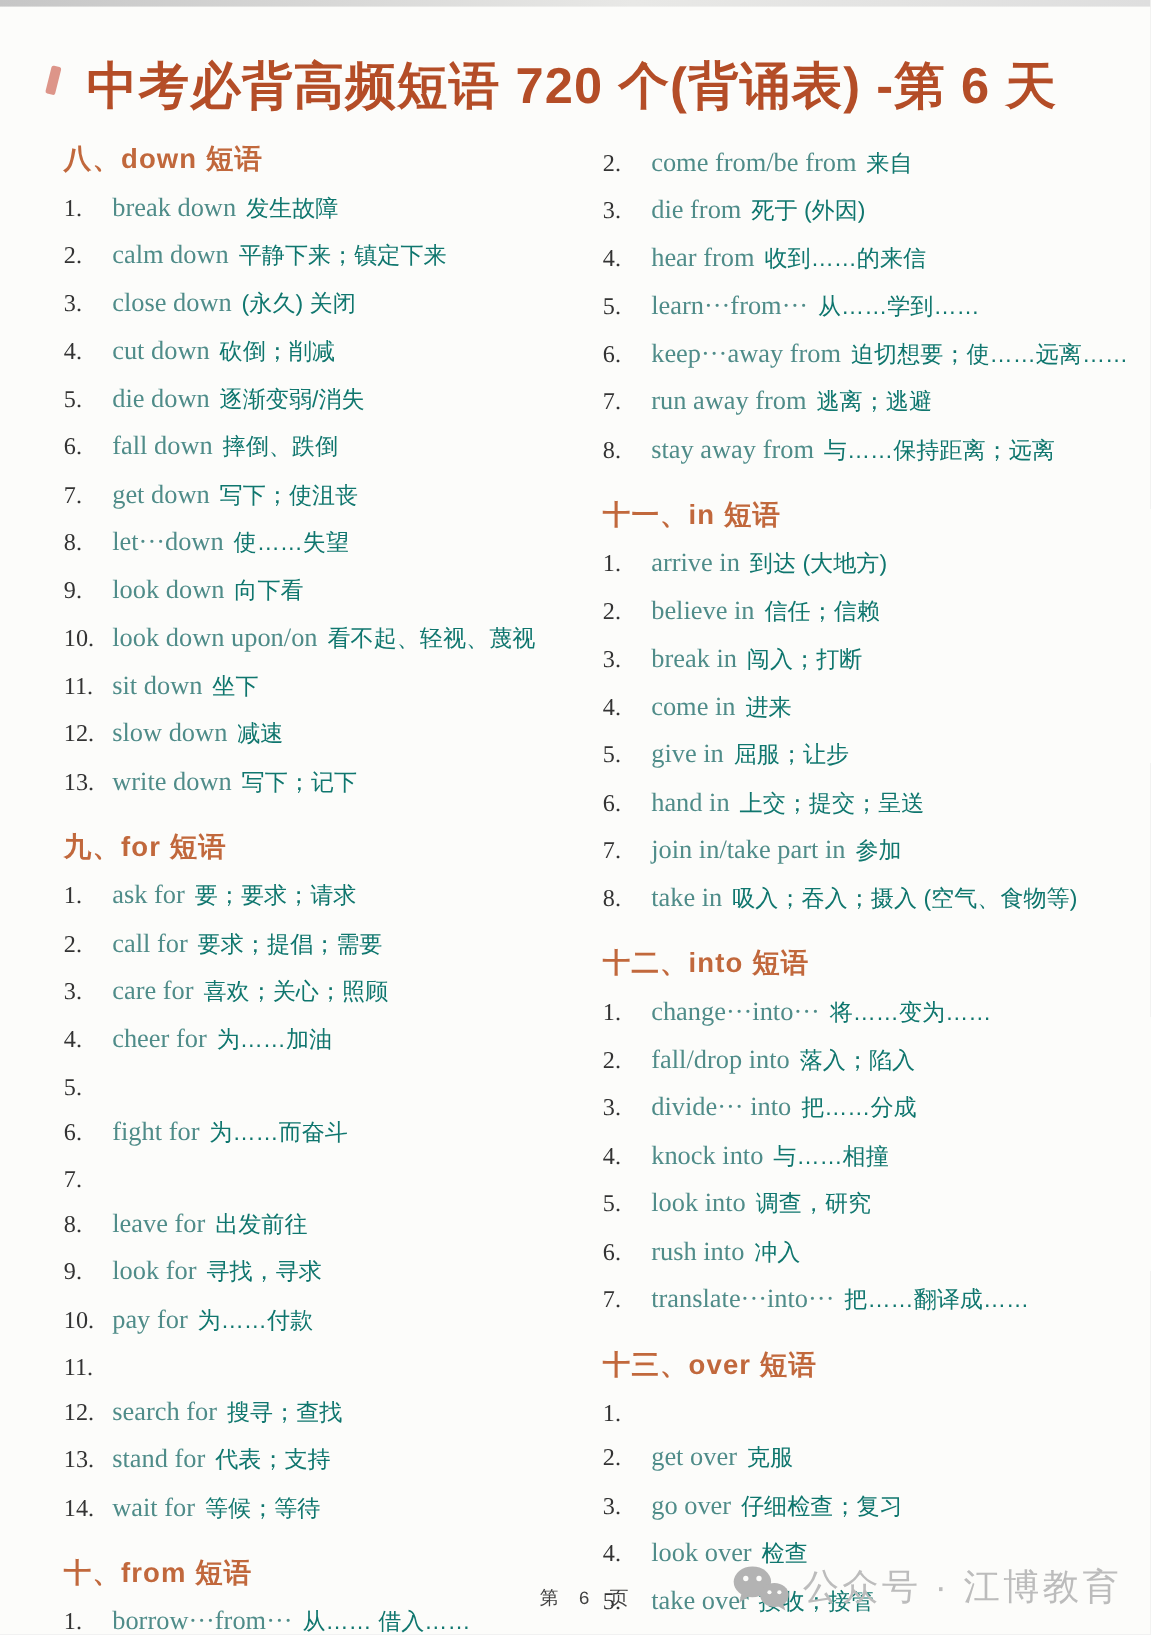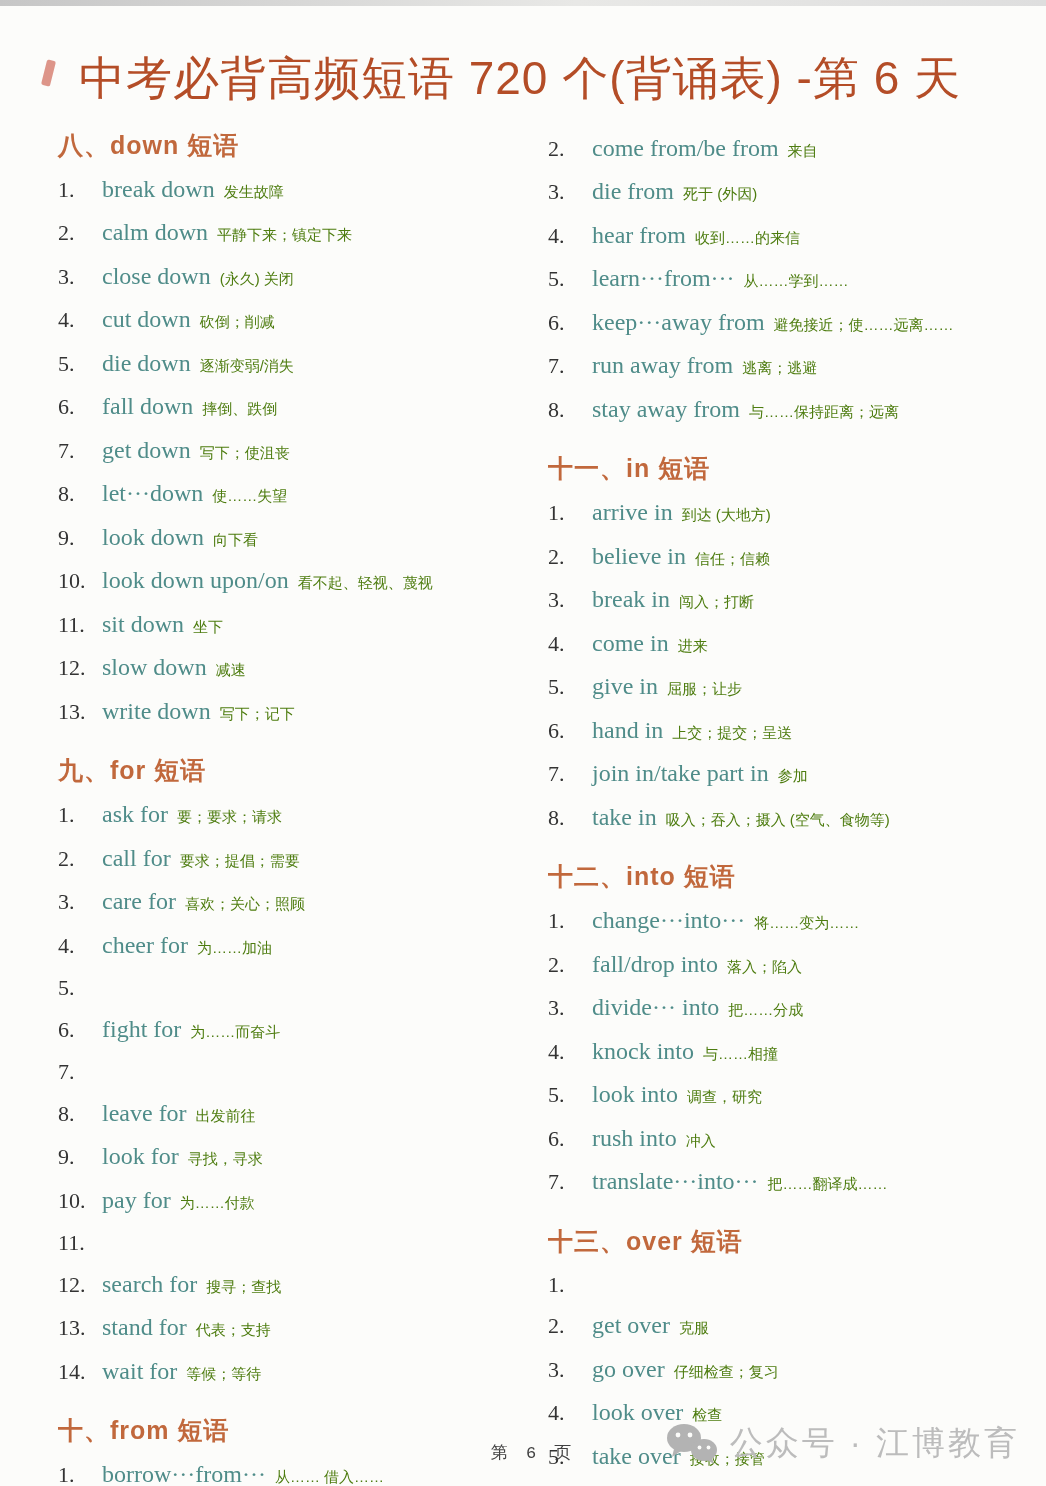--- a/index.html
+++ b/index.html
@@ -17,21 +17,21 @@
     background:linear-gradient(to right,#c6c6c6,#e8e8e6 55%,#dedede);
   }
   .corner-mark{
     position:absolute;left:44px;top:60px;width:9px;height:26px;
     background:#c3402b;opacity:.55;transform:rotate(14deg);border-radius:2px;
   }
   .title{
     margin:0;padding:50px 10px 0 4px;
     text-align:center;
     font-size:46px;line-height:1.25;
-    font-weight:normal;
+    font-weight:bold;
     color:#b44d27;
     letter-spacing:1px;
     white-space:nowrap;
   }
   .content{
     display:flex;
     padding:20px 14px 0 58px;
   }
   .column{flex:0 0 auto;}
   .column.left{width:468px;margin-right:22px;}
@@ -55,22 +55,22 @@
     font-family:"Liberation Serif",serif;
     font-size:22px;color:#333333;
   }
   .txt{white-space:nowrap;}
   .en{
     font-family:"Liberation Serif",serif;
     font-size:24px;
     color:#4f8c89;
   }
   .zh{
-    font-size:15px;
-    color:#4d7c0f;
+    font-size:21px;
+    color:#0f766e;
     margin-left:9px;
     text-align:center;
   }
   .footer{
     position:absolute;left:0;right:0;bottom:22px;
     text-align:center;
     font-family:Liberation Mono, monospace;
     font-size:17px;color:#414141;
     letter-spacing:4px;
     padding-left:20px;
@@ -221,21 +221,21 @@
         <div class="item">
           <span class="num">4.</span>
           <span class="txt"><span class="en">hear from</span><span class="zh">收到……的来信</span></span>
         </div>
         <div class="item">
           <span class="num">5.</span>
           <span class="txt"><span class="en">learn···from···</span><span class="zh">从……学到……</span></span>
         </div>
         <div class="item">
           <span class="num">6.</span>
-          <span class="txt"><span class="en">keep···away from</span><span class="zh">避免接近；使……远离……</span></span>
+          <span class="txt"><span class="en">keep···away from</span><span class="zh">迫切想要；使……远离……</span></span>
         </div>
         <div class="item">
           <span class="num">7.</span>
           <span class="txt"><span class="en">run away from</span><span class="zh">逃离；逃避</span></span>
         </div>
         <div class="item">
           <span class="num">8.</span>
           <span class="txt"><span class="en">stay away from</span><span class="zh">与……保持距离；远离</span></span>
         </div>
         <div class="sec">十一、in 短语</div>

